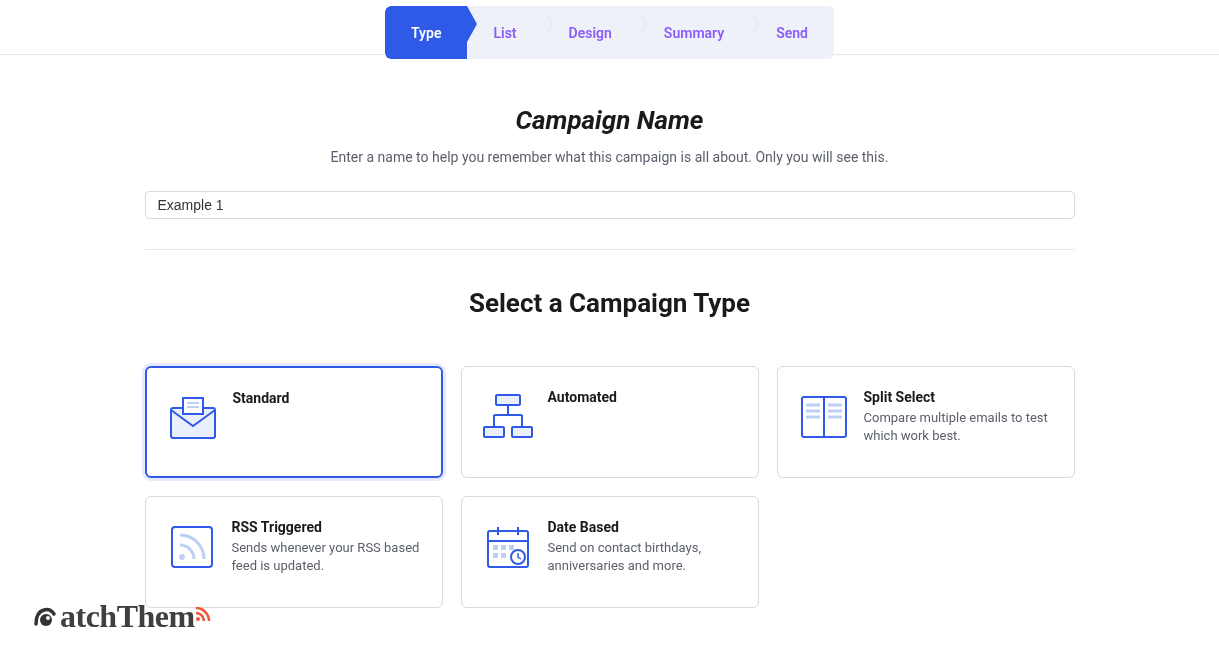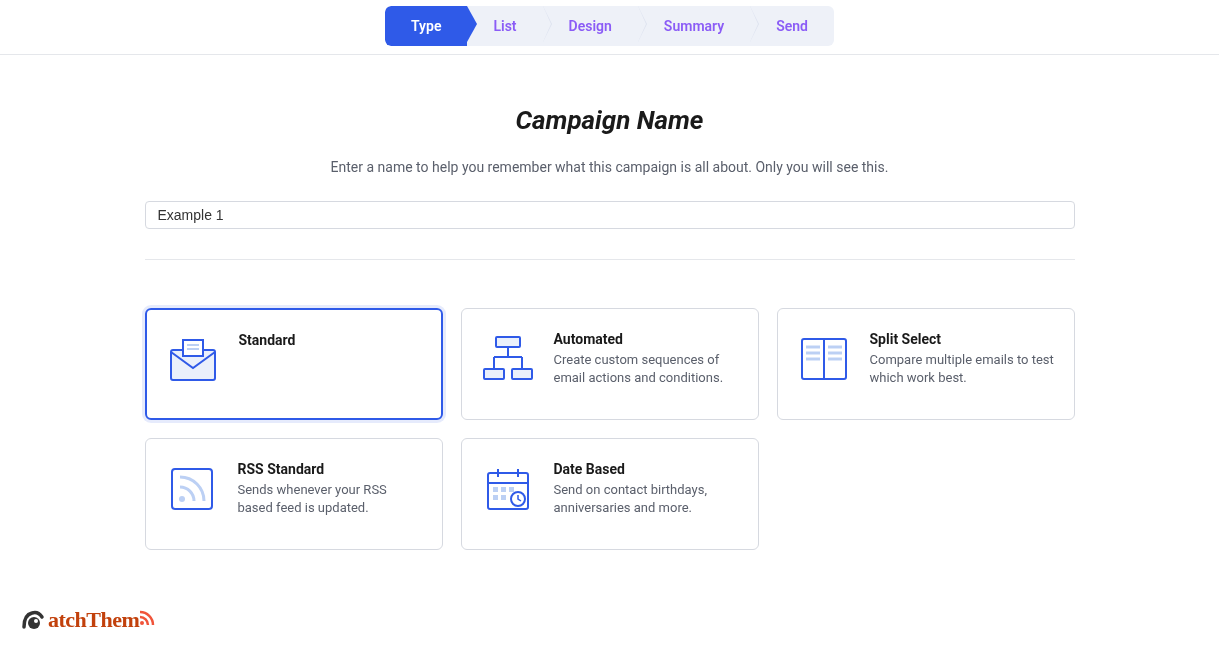--- a/index.html
+++ b/index.html
@@ -19,21 +19,21 @@
     justify-content: center;
     padding-top: 6px;
     border-bottom: 1px solid #e5e7eb;
     height: 55px;
   }
   .stepper {
     display: flex;
     background: #eef1f8;
     border-radius: 6px;
     overflow: hidden;
-    height: 40px;
+    height: 53px;
   }
   .step {
     position: relative;
     padding: 0 26px;
     display: flex;
     align-items: center;
     font-size: 14px;
     font-weight: 600;
     color: #8b5cf6;
     cursor: pointer;
@@ -72,21 +72,21 @@
     top: 0;
     width: 0; height: 0;
     border-top: 18px solid transparent;
     border-bottom: 18px solid transparent;
     border-left: 9px solid #dde2ee;
     z-index: 1;
   }
 
   .main { width: 930px; margin: 0 auto; padding-top: 50px; }
   h1.page-title { text-align: center; font-size: 26px; font-weight: 700; color: #1a1a1a; font-style: italic; }
-  p.subtitle { text-align: center; margin-top: 24px; font-size: 14px; color: #5a5f6b; }
+  p.subtitle { text-align: center; margin-top: 14px; font-size: 14px; color: #5a5f6b; }
 
   .name-input {
     width: 100%;
     margin-top: 26px;
     height: 28px;
     border: 1px solid #d6d9e0;
     border-radius: 4px;
     padding: 0 12px;
     font-size: 14px;
     color: #333;
@@ -100,21 +100,21 @@
     display: grid;
     grid-template-columns: repeat(3, 1fr);
     gap: 18px 18px;
     margin-top: 48px;
   }
   .card {
     border: 1px solid #d6d9e0;
     border-radius: 6px;
     padding: 22px 18px 22px 18px;
     display: flex;
-    gap: 18px;
+    gap: 12px;
     align-items: flex-start;
     cursor: pointer;
     min-height: 112px;
   }
   .card.selected {
     border: 2px solid #2f5ae8;
     box-shadow: 0 0 0 3px rgba(47,90,232,0.12);
   }
   .card .icon {
     width: 56px; height: 56px;
@@ -122,28 +122,28 @@
     display: flex;
     align-items: center;
     justify-content: center;
   }
   .card .text h3 { font-size: 14px; font-weight: 700; color: #1a1a1a; margin-bottom: 4px; }
   .card .text p { font-size: 13px; color: #5a5f6b; line-height: 1.35; }
 
   
   .watermark {
     position: absolute;
-    left: 20px;
+    left: 32px;
     bottom: 16px;
     display: flex;
     align-items: center;
     gap: 2px;
-    font-size: 22px;
+    font-size: 32px;
     font-weight: 600;
-    color: #c2410c;
+    color: #404040;
     font-family: Georgia, serif;
     letter-spacing: -0.5px;
   }
   .watermark .rss {
     color: #f0543a;
     font-size: 18px;
     margin-left: -2px;
   }
   .watermark .eye {
     width: 30px; height: 30px;
@@ -175,20 +175,21 @@
 </div>
 
 <div class="main">
   <h1 class="page-title">Campaign Name</h1>
   <p class="subtitle">Enter a name to help you remember what this campaign is all about. Only you will see this.</p>
 
   <input class="name-input" type="text" value="Example 1" style="">
 
   <div class="divider"></div>
 
+  <h2 class="select-title">Select a Campaign Type</h2>
 
   <div class="grid">
 
     <div class="card selected">
       <div class="icon">
         <svg width="56" height="56" viewBox="0 0 56 56" fill="none">
           <rect x="6" y="18" width="44" height="30" rx="2" stroke="#2f5ae8" stroke-width="2" fill="#eaf0fb"></rect>
           <polyline points="6,20 28,36 50,20" stroke="#2f5ae8" stroke-width="2" fill="none"></polyline>
           <rect x="18" y="8" width="20" height="16" fill="#fff" stroke="#2f5ae8" stroke-width="2"></rect>
           <line x1="22" y1="13" x2="34" y2="13" stroke="#bcd0f4" stroke-width="2"></line>
@@ -207,21 +208,20 @@
           <rect x="4" y="38" width="20" height="10" rx="1" stroke="#2f5ae8" stroke-width="2" fill="#eaf0fb"></rect>
           <rect x="32" y="38" width="20" height="10" rx="1" stroke="#2f5ae8" stroke-width="2" fill="#eaf0fb"></rect>
           <line x1="28" y1="16" x2="28" y2="26" stroke="#2f5ae8" stroke-width="2"></line>
           <line x1="14" y1="26" x2="42" y2="26" stroke="#2f5ae8" stroke-width="2"></line>
           <line x1="14" y1="26" x2="14" y2="38" stroke="#2f5ae8" stroke-width="2"></line>
           <line x1="42" y1="26" x2="42" y2="38" stroke="#2f5ae8" stroke-width="2"></line>
         </svg>
       </div>
       <div class="text">
         <h3>Automated</h3>
-        <p>Create custom sequences of email actions and conditions.</p>
       </div>
     </div>
 
 
     <div class="card">
       <div class="icon">
         <svg width="56" height="56" viewBox="0 0 56 56" fill="none">
           <rect x="6" y="8" width="44" height="40" rx="2" stroke="#2f5ae8" stroke-width="2" fill="none"></rect>
           <line x1="28" y1="8" x2="28" y2="48" stroke="#2f5ae8" stroke-width="2"></line>
           <line x1="10" y1="16" x2="24" y2="16" stroke="#bcd0f4" stroke-width="3"></line>
@@ -241,21 +241,21 @@
     <div class="card">
       <div class="icon">
         <svg width="56" height="56" viewBox="0 0 56 56" fill="none">
           <rect x="8" y="8" width="40" height="40" rx="3" stroke="#2f5ae8" stroke-width="2" fill="none"></rect>
           <circle cx="18" cy="38" r="3" fill="#bcd0f4"></circle>
           <path d="M16 26 A14 14 0 0 1 30 40" stroke="#bcd0f4" stroke-width="3" fill="none"></path>
           <path d="M16 16 A24 24 0 0 1 40 40" stroke="#bcd0f4" stroke-width="3" fill="none"></path>
         </svg>
       </div>
       <div class="text">
-        <h3>RSS Standard</h3>
+        <h3>RSS Triggered</h3>
         <p>Sends whenever your RSS based feed is updated.</p>
       </div>
     </div>
 
     <div class="card">
       <div class="icon">
         <svg width="56" height="56" viewBox="0 0 56 56" fill="none">
           <rect x="8" y="12" width="40" height="36" rx="2" stroke="#2f5ae8" stroke-width="2" fill="none"></rect>
           <line x1="8" y1="22" x2="48" y2="22" stroke="#2f5ae8" stroke-width="2"></line>
           <line x1="18" y1="8" x2="18" y2="16" stroke="#2f5ae8" stroke-width="2"></line>

